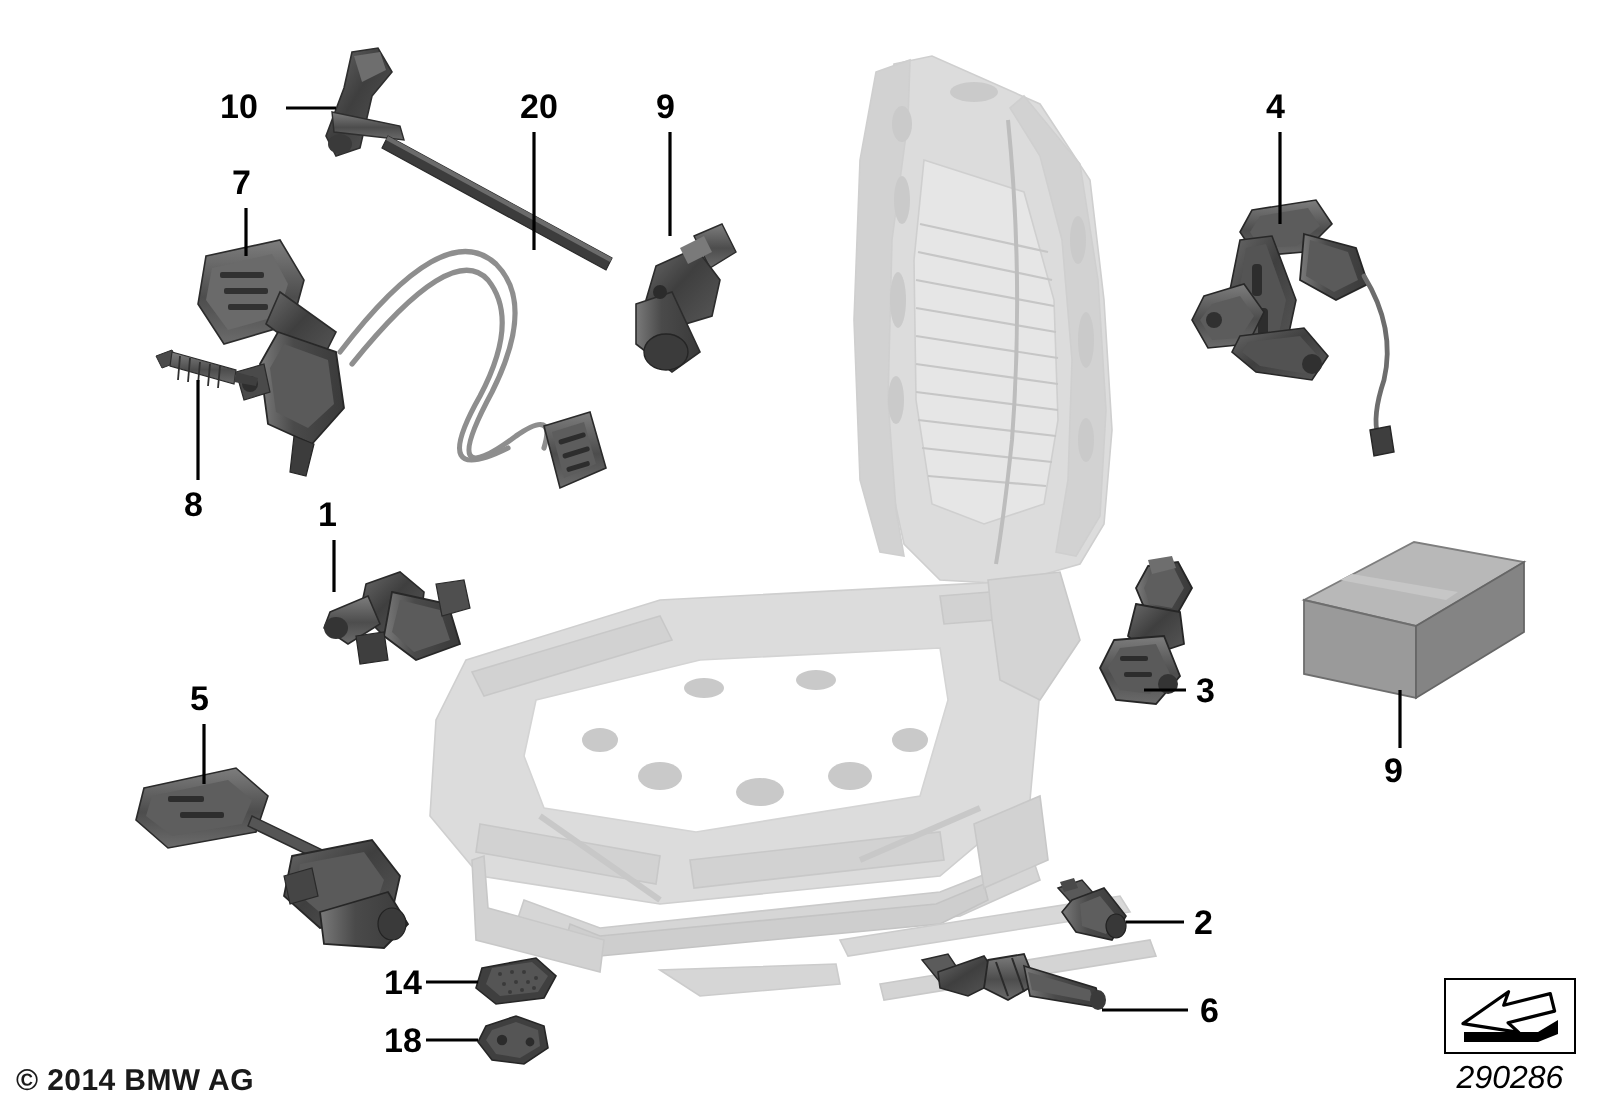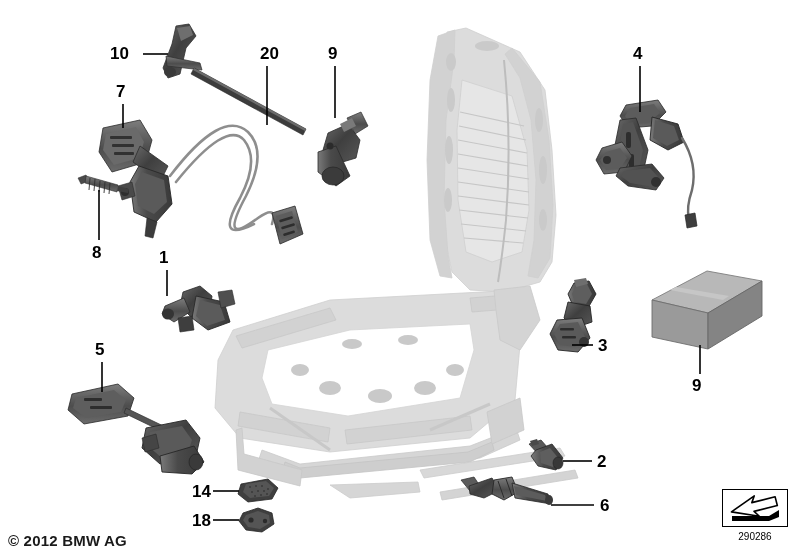--- a/index.html
+++ b/index.html
@@ -54,22 +54,23 @@
     background: #ffffff;
     box-sizing: border-box;
   }
   #diagram-id-number {
     position: absolute;
     left: 722px;
     top: 531px;
     width: 66px;
     text-align: center;
     font-family: "Liberation Sans", sans-serif;
-    font-size: 10px;
+    font-size: 16px;
     color: #000000;
+    font-style: italic;
   }
 </style>
 </head>
 <body>
 
 <div id="page">
 
   <svg id="diagram-svg" viewBox="0 0 800 560">
     <defs>
       <linearGradient id="metalDark" x1="0" y1="0" x2="1" y2="1">
@@ -397,21 +398,21 @@
       <div class="callout-label" style="left: 116px; top: 83px;">7</div>
       <div class="callout-label" style="left: 92px; top: 244px;">8</div>
       <div class="callout-label" style="left: 328px; top: 45px;">9</div>
       <div class="callout-label" style="left: 110px; top: 45px;">10</div>
       <div class="callout-label" style="left: 260px; top: 45px;">20</div>
       <div class="callout-label" style="left: 692px; top: 377px;">9</div>
       <div class="callout-label" style="left: 192px; top: 512px;">18</div>
       <div class="callout-label" style="left: 192px; top: 483px;">14</div>
     </div>
 
-  <div id="copyright">© 2012 BMW AG</div>
+  <div id="copyright">© 2014 BMW AG</div>
 
   <div id="diagram-id-box">
     <svg width="64" height="36" viewBox="0 0 64 36">
       <path d="M8 16 L34 6 L30 12 L54 12 L54 21 L30 21 L34 27 Z" fill="#ffffff" stroke="#000000" stroke-width="1.6" stroke-linejoin="round" transform="rotate(-14 32 17)"></path>
       <path d="M9 26 L46 26 L56 20 L56 27 L46 31 L9 31 Z" fill="#000000"></path>
     </svg>
   </div>
   <div id="diagram-id-number">290286</div>
 
 </div>

